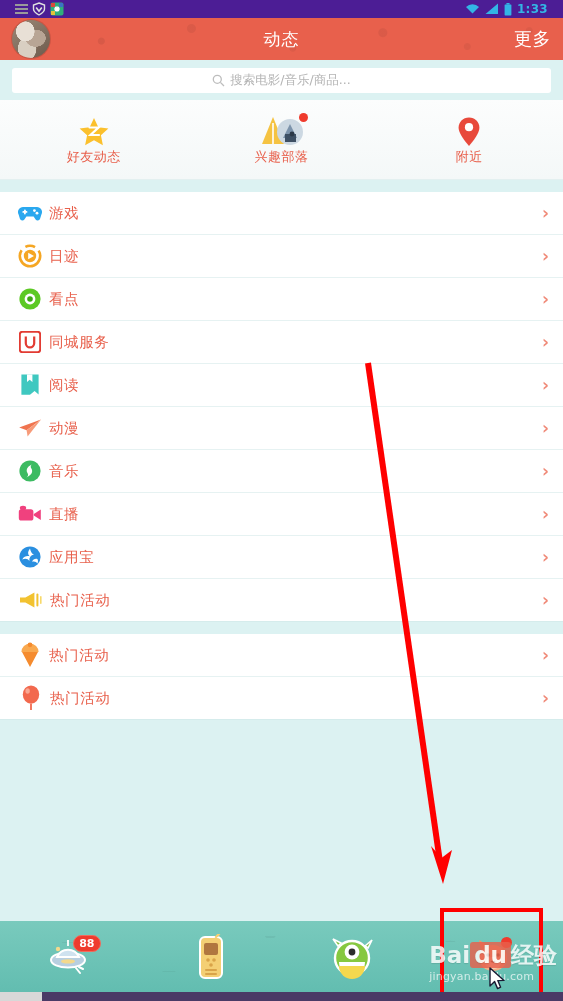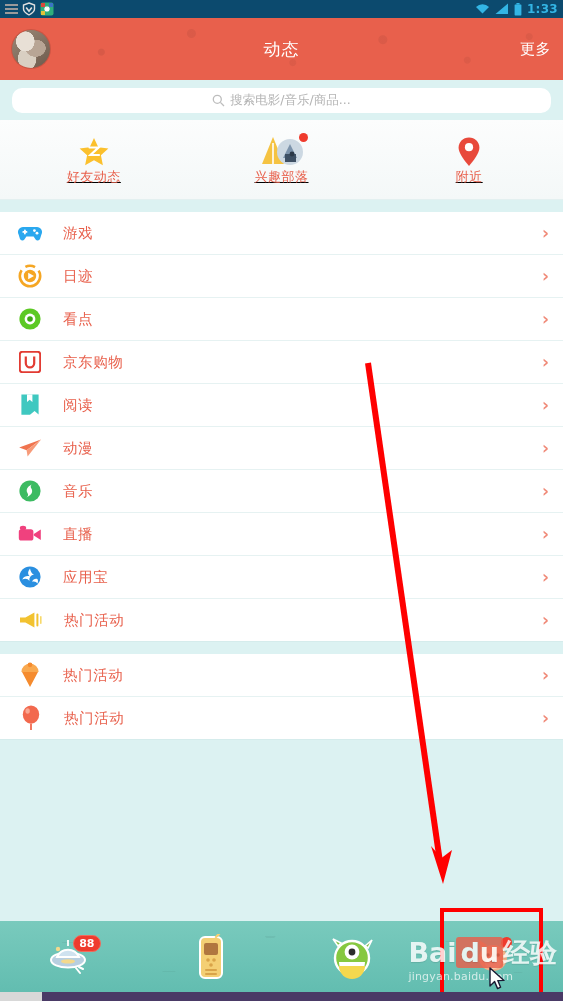--- a/index.html
+++ b/index.html
@@ -5,31 +5,31 @@
   * { margin:0; padding:0; box-sizing:border-box; }
   html,body { background:#000; }
   body {
     font-family:"DejaVu Sans","Liberation Sans",sans-serif;
     width:563px; height:1001px; position:relative; overflow:hidden;
   }
   #phone { width:563px; height:1001px; position:relative; background:#dcf2f2; }
 
   
   .statusbar {
-    height:18px; background:#0c4a6e; display:flex; align-items:center;
-    padding:0 5px; position:relative;
+    height:18px; background:#4c1d95; display:flex; align-items:center;
+    padding:0 15px; position:relative;
   }
   .sb-left { display:flex; align-items:center; gap:4px; }
   .sb-right { margin-left:auto; display:flex; align-items:center; gap:5px; }
   .sb-time { color:#33b5e5; font-size:12px; font-weight:bold; letter-spacing:.3px; }
   .glyph { display:block; }
 
   
   .header {
-    height:62px; background:#e8604c; position:relative;
+    height:42px; background:#e8604c; position:relative;
     display:flex; align-items:center; padding:0 12px;
     background-image:
       radial-gradient(circle at 18% 55%, rgba(0,0,0,.07) 0 3px, transparent 4px),
       radial-gradient(circle at 34% 25%, rgba(0,0,0,.06) 0 4px, transparent 5px),
       radial-gradient(circle at 52% 72%, rgba(0,0,0,.05) 0 3px, transparent 4px),
       radial-gradient(circle at 68% 35%, rgba(0,0,0,.06) 0 4px, transparent 5px),
       radial-gradient(circle at 83% 68%, rgba(0,0,0,.05) 0 3px, transparent 4px),
       radial-gradient(circle at 94% 30%, rgba(0,0,0,.05) 0 3px, transparent 4px);
   }
   .avatar {
@@ -39,56 +39,56 @@
       radial-gradient(ellipse at 35% 30%, #e8e0d6 0 26%, transparent 27%),
       radial-gradient(ellipse at 62% 48%, #b8a595 0 30%, transparent 31%),
       radial-gradient(ellipse at 40% 75%, #d9cfc2 0 28%, transparent 29%),
       linear-gradient(145deg,#9b8877,#6d5a4c);
   }
   .header-title {
     position:absolute; left:0; right:0; text-align:center;
     color:#fff; font-size:17px; letter-spacing:1px; pointer-events:none;
   }
   .header-more {
-    margin-left:auto; color:#fff; font-size:15px; letter-spacing:.5px;
+    margin-left:auto; color:#fff; font-size:18px; letter-spacing:.5px;
     position:relative; z-index:2;text-align:center;
   }
 
   
   .searchwrap { background:#dcf2f2; padding:8px 12px 7px; }
   .searchbox {
-    height:25px; background:#fff; border-radius:10px;
+    height:25px; background:#fff; border-radius:3px;
     display:flex; align-items:center; justify-content:center; gap:5px;text-align:right;
   }
   .search-ph { color:#b3b3b3; font-size:12.5px; }
 
   
   .quickrow {
     background:linear-gradient(180deg,#fcfdfd,#f4f8f8);
     display:flex; height:80px; align-items:center;
     border-bottom:1px solid #e3f0f0;
   }
-  .qa { flex:1; display:flex; flex-direction:column; align-items:center; position:relative;text-decoration:underline; }
+  .qa { flex:1; display:flex; flex-direction:column; align-items:center; position:relative; }
   .qa-icon { height:34px; display:flex; align-items:flex-end; justify-content:center; position:relative; }
   .qa-label { color:#e8604c; font-size:13px; letter-spacing:.5px; }
   .qa-dot {
     position:absolute; width:9px; height:9px; border-radius:50%;
     background:#ef3b2d; top:-1px; right:-3px;
   }
   .spacer-band { height:12px; background:#dcf2f2; }
 
   
   .list { background:#fff; }
   .row {
     height:43px; display:flex; align-items:center; padding:0 14px 0 17px;
     border-bottom:1px solid #e6f2f2; background:#fff;
   }
   .row:last-child { border-bottom:1px solid #d5ecec;padding-left:18px; }
   .row-icon { width:26px; height:26px; flex:0 0 auto; display:flex; align-items:center; justify-content:center; }
-  .row-label { margin-left:20px; color:#e8604c; font-size:14.5px; letter-spacing:.6px; }
+  .row-label { margin-left:6px; color:#e8604c; font-size:14.5px; letter-spacing:.6px; }
   .chev { margin-left:auto; color:#f08a78; font-size:17px; font-weight:bold; line-height:1; }
   .bottomnav {
     position:absolute; left:0; right:0; bottom:8px; height:72px;
     background:#6ec4b8; display:flex; align-items:center;
     background-image:
       radial-gradient(ellipse at 12% 30%, rgba(0,0,0,.05) 0 5px, transparent 6px),
       radial-gradient(ellipse at 30% 70%, rgba(0,0,0,.045) 0 6px, transparent 7px),
       radial-gradient(ellipse at 48% 22%, rgba(0,0,0,.05) 0 5px, transparent 6px),
       radial-gradient(ellipse at 63% 62%, rgba(0,0,0,.04) 0 6px, transparent 7px),
       radial-gradient(ellipse at 80% 28%, rgba(0,0,0,.05) 0 5px, transparent 6px),
@@ -104,21 +104,21 @@
   .nav-dot {
     position:absolute; width:11px; height:11px; border-radius:50%;
     background:#ef3b2d; top:16px; left:56%;
   }
 
   
   .watermark {
     position:absolute; right:6px; bottom:18px; pointer-events:none;
     text-align:left; opacity:.82; z-index:5;
   }
-  .wm-main { font-size:27px; font-weight:bold; color:#fff; letter-spacing:0; white-space:nowrap;
+  .wm-main { font-size:23px; font-weight:bold; color:#fff; letter-spacing:0; white-space:nowrap;
              text-shadow:0 1px 1px rgba(0,0,0,.13); }
   .wm-du { background:#e8604c; color:#fff; padding:0 4px; border-radius:3px; }
   .wm-sub { font-size:11px; color:#eaf6f4; letter-spacing:.2px; margin-top:-1px; white-space:nowrap; }
 
   
   .annot { position:absolute; inset:0; pointer-events:none; z-index:20; }
   .hlbox {
     position:absolute; border:4px solid #ff0000;
     left:440px; top:908px; width:103px; height:90px;
   }
@@ -260,21 +260,21 @@
       <span class="chev">›</span>
     </div>
 
     <div class="row">
       <span class="row-icon">
         <svg width="22" height="22" viewBox="0 0 22 22">
           <rect x="0.8" y="0.8" width="20.4" height="20.4" rx="2.6" fill="none" stroke="#e23b33" stroke-width="2"></rect>
           <path d="M6.8 5.4 V12.2 A4.2 4.2 0 0 0 15.2 12.2 V5.4" fill="none" stroke="#e23b33" stroke-width="2.2"></path>
         </svg>
       </span>
-      <span class="row-label">京东购物</span>
+      <span class="row-label">同城服务</span>
       <span class="chev">›</span>
     </div>
 
     <div class="row">
       <span class="row-icon">
         <svg width="20" height="24" viewBox="0 0 20 24">
           <path d="M1.4 1.4 H18.6 V21.4 L14.6 18 L10 21.8 L1.4 21.8 Z" fill="#3fc8c0"></path>
           <rect x="7" y="1.4" width="5.4" height="7.6" fill="#fff"></rect>
           <path d="M7 9 L9.7 6.8 L12.4 9 Z" fill="#3fc8c0"></path>
         </svg>

